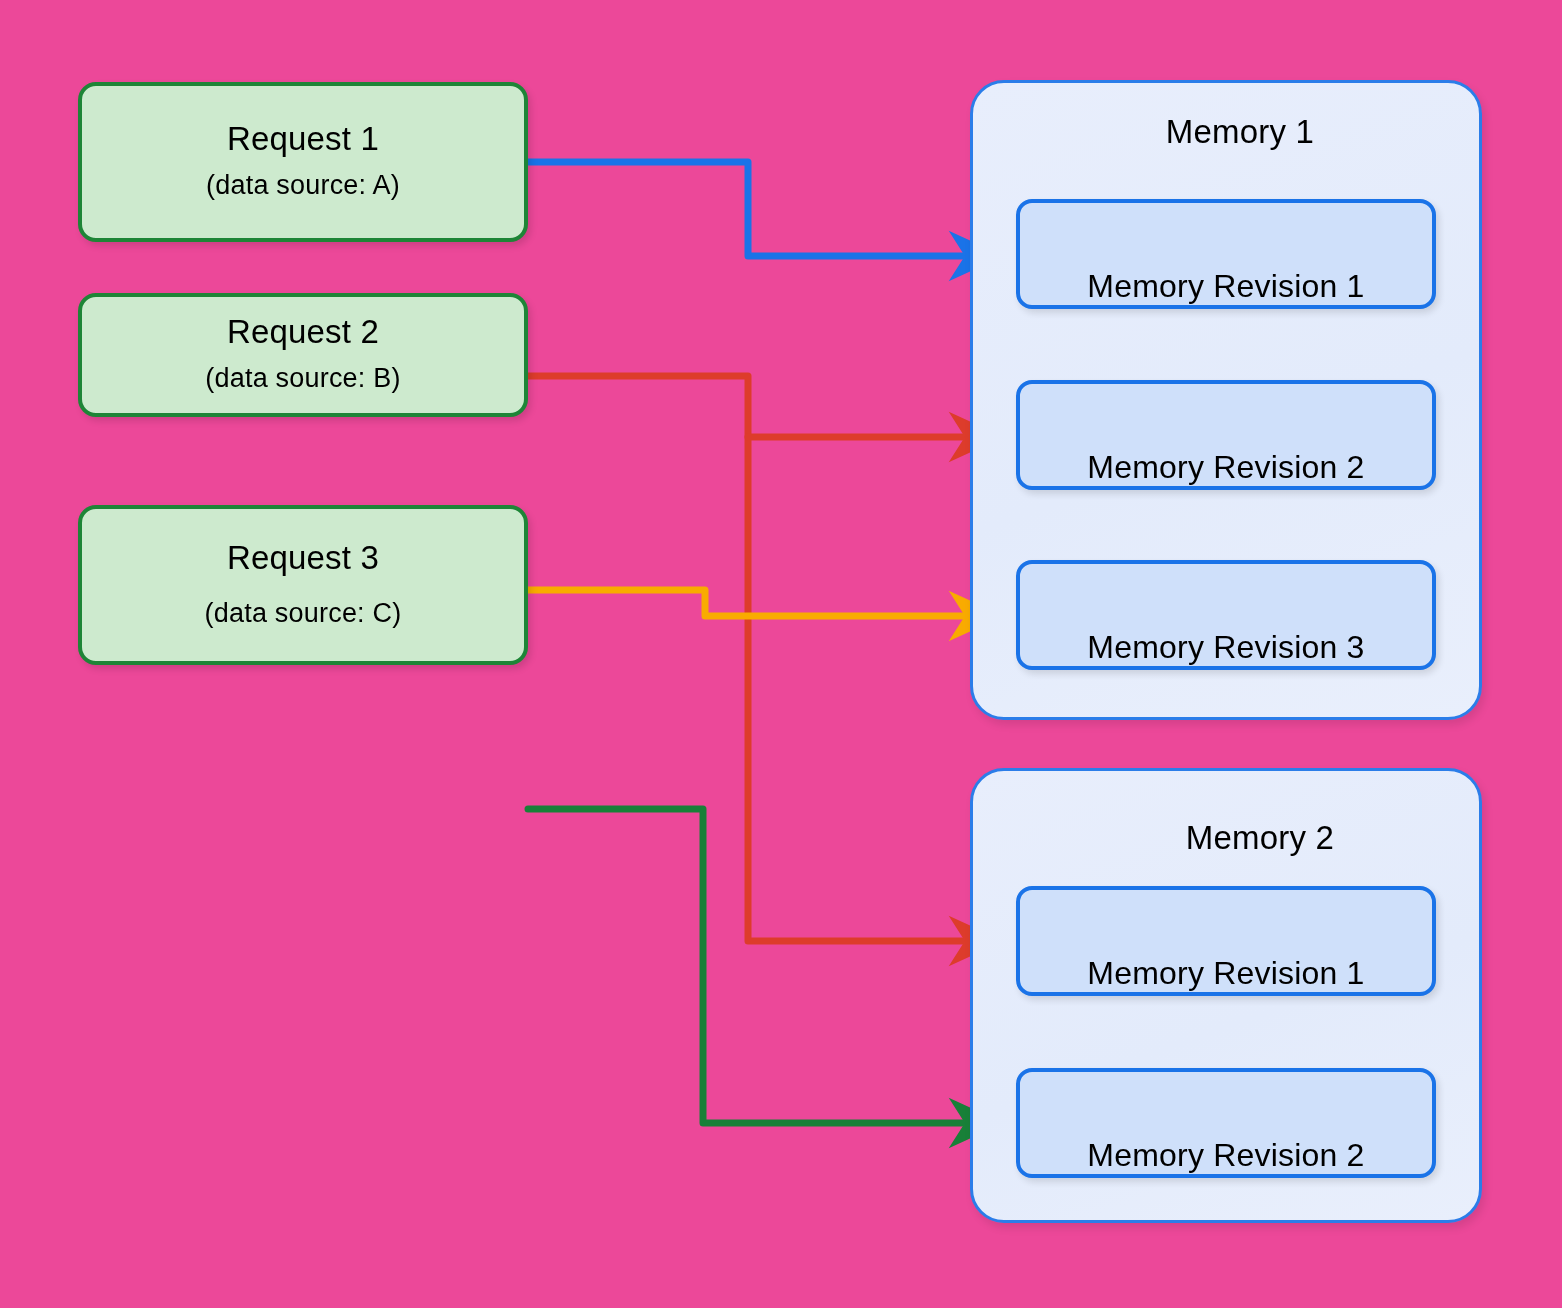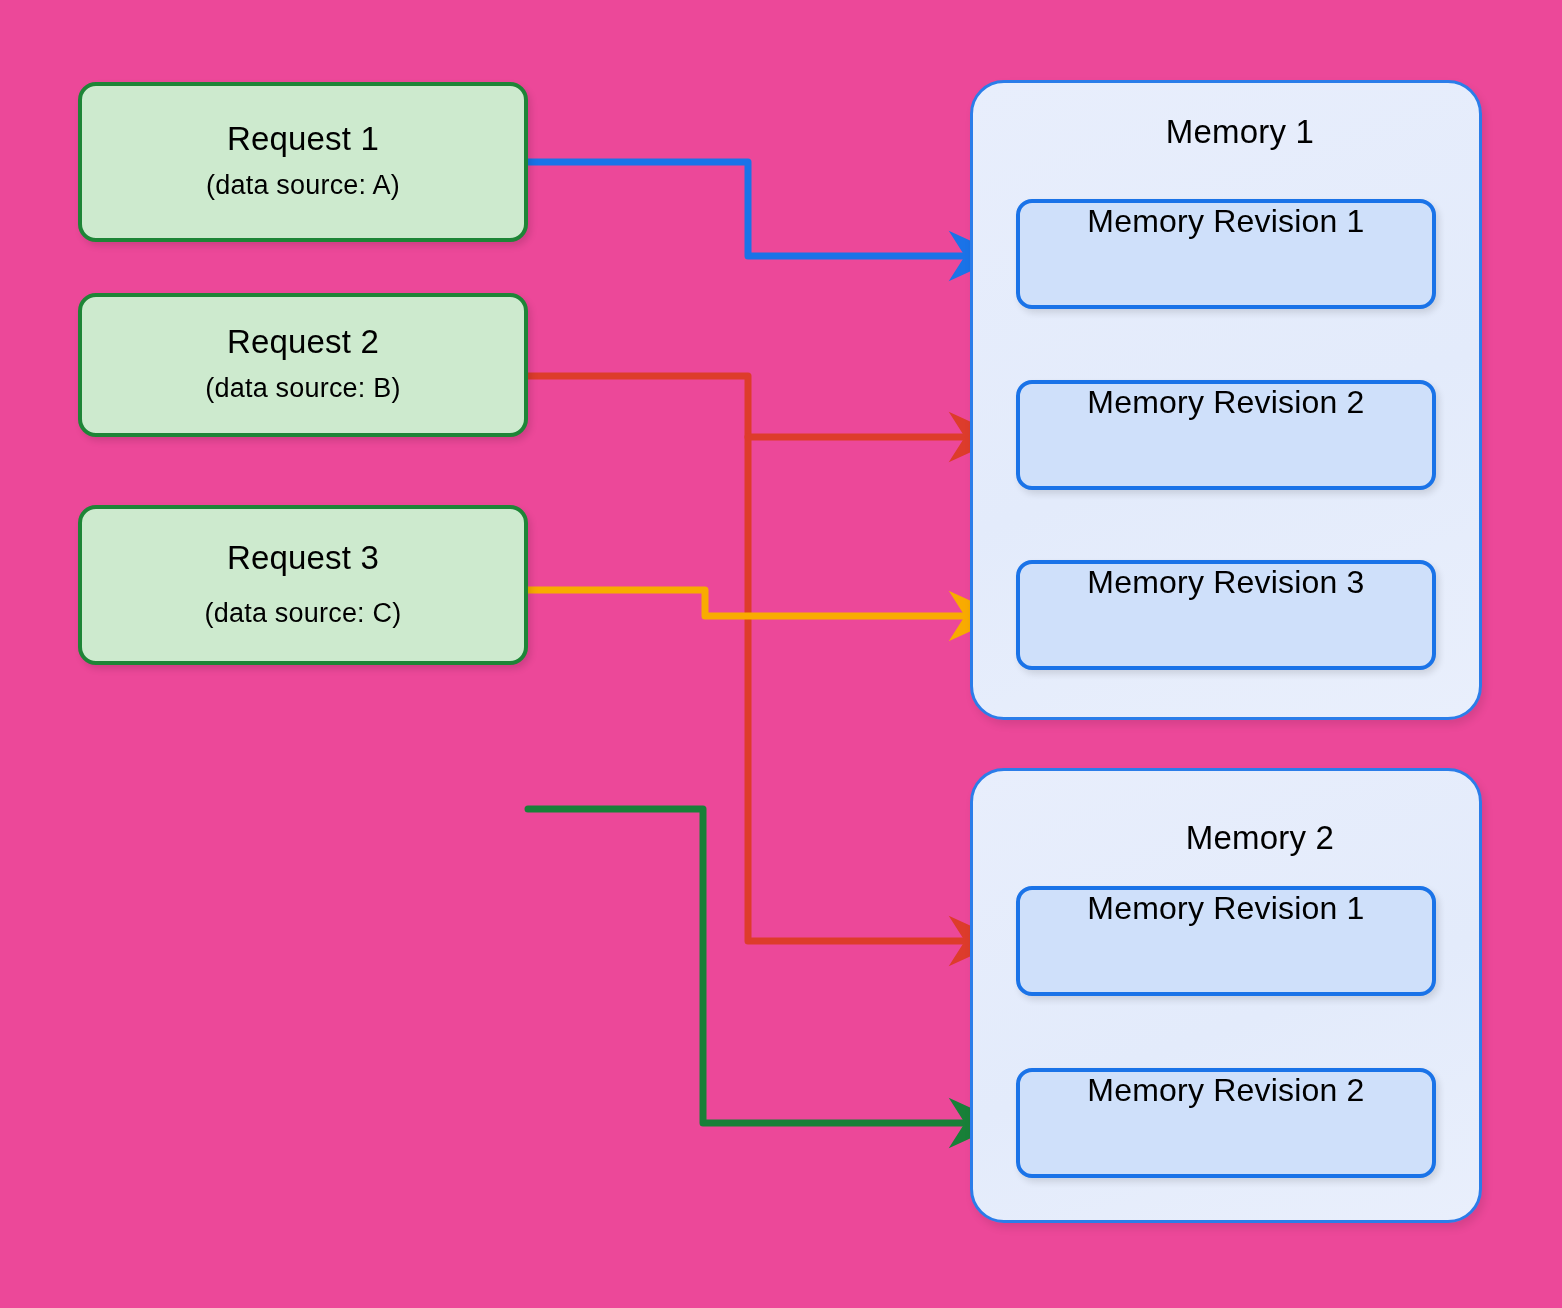--- a/index.html
+++ b/index.html
@@ -76,21 +76,21 @@
 
   
   .revision-box {
     position: absolute;
     box-sizing: border-box;
     background: #cfe0fa;
     border: 4px solid #1a73e8;
     border-radius: 16px;
     box-shadow: 3px 4px 7px rgba(0,0,0,0.12);
     display: flex;
-    align-items: flex-start;
+    align-items: flex-end;
     justify-content: center;
     font-size: 32px;
     color: #000000;
     letter-spacing: 0.2px;
     z-index: 2;
   }
 </style>
 </head>
 <body>
 
@@ -127,21 +127,21 @@
     <path d="M1225,330 L1225,366" fill="none" stroke="#8a8f94" stroke-width="9" stroke-linecap="butt" marker-end="url(#ah-gray)"></path>
     <path d="M1225,510 L1225,546" fill="none" stroke="#8a8f94" stroke-width="9" stroke-linecap="butt" marker-end="url(#ah-gray)"></path>
     <path d="M1225,1018 L1225,1054" fill="none" stroke="#8a8f94" stroke-width="9" stroke-linecap="butt" marker-end="url(#ah-gray)"></path>
   </svg>
 
   <div class="request-box" style="left:78px; top:82px; width:450px; height:160px;">
     <div class="request-title">Request 1</div>
     <div class="request-sub">(data source: A)</div>
   </div>
 
-  <div class="request-box" style="left:78px; top:293px; width:450px; height:144px;">
+  <div class="request-box" style="left:78px; top:293px; width:450px; height:124px;">
     <div class="request-title">Request 2</div>
     <div class="request-sub">(data source: B)</div>
   </div>
 
   <div class="request-box" style="left:78px; top:505px; width:450px; height:160px;gap:9px;">
     <div class="request-title">Request 3</div>
     <div class="request-sub">(data source: C)</div>
   </div>
 
 

